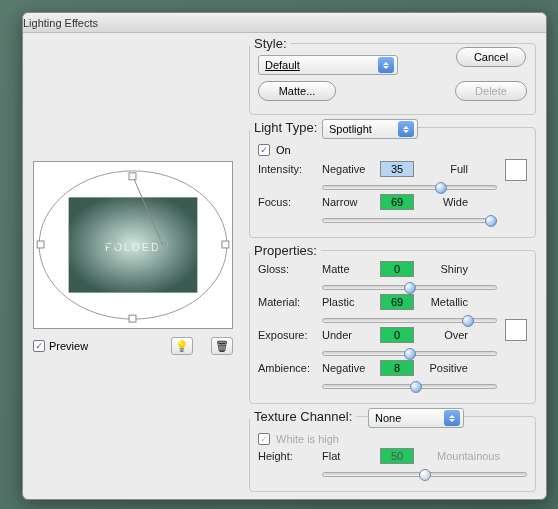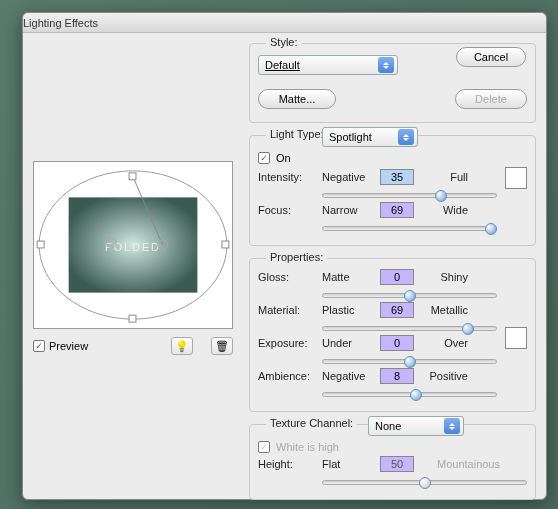--- a/index.html
+++ b/index.html
@@ -9,37 +9,37 @@
 .content { display: flex; padding: 8px 10px 10px 10px; gap: 10px; }
 .left { width: 206px; padding-top: 120px; }
 .preview-box { width: 200px; height: 168px; border: 1px solid #999; background: #fff; position: relative; overflow: hidden; }
 .preview-box svg { width: 100%; height: 100%; }
 .preview-row { display: flex; align-items: center; justify-content: space-between; margin-top: 8px; width: 200px; }
 .checkbox-wrap { display: flex; align-items: center; gap: 4px; }
 .chk { width: 12px; height: 12px; border: 1px solid #777; background: #fff; display: inline-flex; align-items: center; justify-content: center; font-size: 9px; color: #2a5fb5; border-radius: 2px; }
 .smallbtn { width: 22px; height: 18px; border: 1px solid #aaa; border-radius: 3px; background: linear-gradient(#fff,#e5e5e5); display: inline-flex; align-items: center; justify-content: center; font-size: 10px; }
 .right { flex: 1; display: flex; flex-direction: column; gap: 6px; }
 .fieldset { border: 1px solid #c8c8c8; border-radius: 4px; padding: 8px 8px 10px 8px; position: relative; margin-top: 6px; }
-.legend { position: absolute; top: -8px; left: 16px; background: #ececec; padding: 0 4px; font-size: 11px; color: #222; }
+.legend { position: absolute; top: -8px; left: 0; background: #ececec; padding: 0 4px; font-size: 13px; color: #222; }
 .row { display: flex; align-items: center; gap: 6px; margin: 3px 0; }
 .lbl { width: 56px; color: #222; }
 .dropdown { flex: 1; max-width: 110px; height: 20px; background: linear-gradient(#fdfdfd,#e8e8e8); border: 1px solid #9aa; border-radius: 3px; display: flex; align-items: center; justify-content: space-between; padding: 0 3px 0 6px; font-size: 11px; }
 .dd-arrow { width: 16px; height: 16px; background: linear-gradient(#7eb0f5,#4a84d6); border-radius: 3px; display: flex; flex-direction: column; align-items: center; justify-content: center; gap: 1px; }
 .dd-arrow span { width: 0; height: 0; border-left: 3px solid transparent; border-right: 3px solid transparent; }
 .dd-arrow .up { border-bottom: 3px solid #fff; }
 .dd-arrow .dn { border-top: 3px solid #fff; }
 .btn { height: 20px; padding: 0 14px; border: 1px solid #9a9a9a; border-radius: 10px; background: linear-gradient(#fff,#e2e2e2); display: inline-flex; align-items: center; justify-content: center; font-size: 11px; }
 .btn.blue { background: linear-gradient(#bcdcff,#6aa8f0); border-color: #5a8fd0; color: #000; box-shadow: inset 0 1px 0 rgba(255,255,255,0.7); }
 .btn.disabled { color: #aaa; }
 .btns-col { display: flex; flex-direction: column; gap: 6px; align-items: flex-end; position: absolute; right: 20px; top: 34px; }
 .slider-row { display: flex; align-items: center; gap: 8px; margin: 2px 0; }
 .slider-row .lbl { width: 56px; }
 .label-left { width: 50px; color: #222; text-align: left; }
 .label-right { width: 46px; color: #222; text-align: right; }
-.input-num { width: 34px; height: 16px; border: 1px solid #888; background: #c4b5fd; text-align: center; font-size: 11px; padding: 0; }
+.input-num { width: 34px; height: 16px; border: 1px solid #888; background: #22c55e; text-align: center; font-size: 11px; padding: 0; }
 .input-num.sel { background: #b8d4f5; }
 .slider { flex: 1; position: relative; }
 .track { height: 5px; background: linear-gradient(#cfcfcf,#efefef); border: 1px solid #aaa; border-radius: 3px; margin: 6px 0 2px 0; position: relative; }
 .thumb { position: absolute; top: -4px; width: 12px; height: 12px; background: radial-gradient(circle at 30% 30%, #fff, #9fc4ef 60%, #5a8dc8); border: 1px solid #6a8db5; border-radius: 50%; transform: translateX(-50%); }
 .swatch { width: 22px; height: 22px; border: 1px solid #888; background: #fff; margin-left: 4px; }
 .disabled-text { color: #aaa; }
 </style>
 </head>
 <body>
 
@@ -86,21 +86,21 @@
               <span>🗑</span>
             </span>
         </div>
       </div>
     </div>
 
     <div class="right">
 
       <div class="fieldset" style="margin-top:2px;">
         <span class="legend">Style:</span>
-        <div class="row" style="margin-bottom:14px;text-decoration:underline;">
+        <div class="row" style="margin-bottom:6px;text-decoration:underline;">
           <div class="dropdown" style="max-width:140px">
             <span>Default</span>
             <span class="dd-arrow">
                 <span class="up"></span>
                 <span class="dn"></span>
               </span>
           </div>
         </div>
         <div class="row">
           <div class="btn" style="width:78px">Matte...</div>

